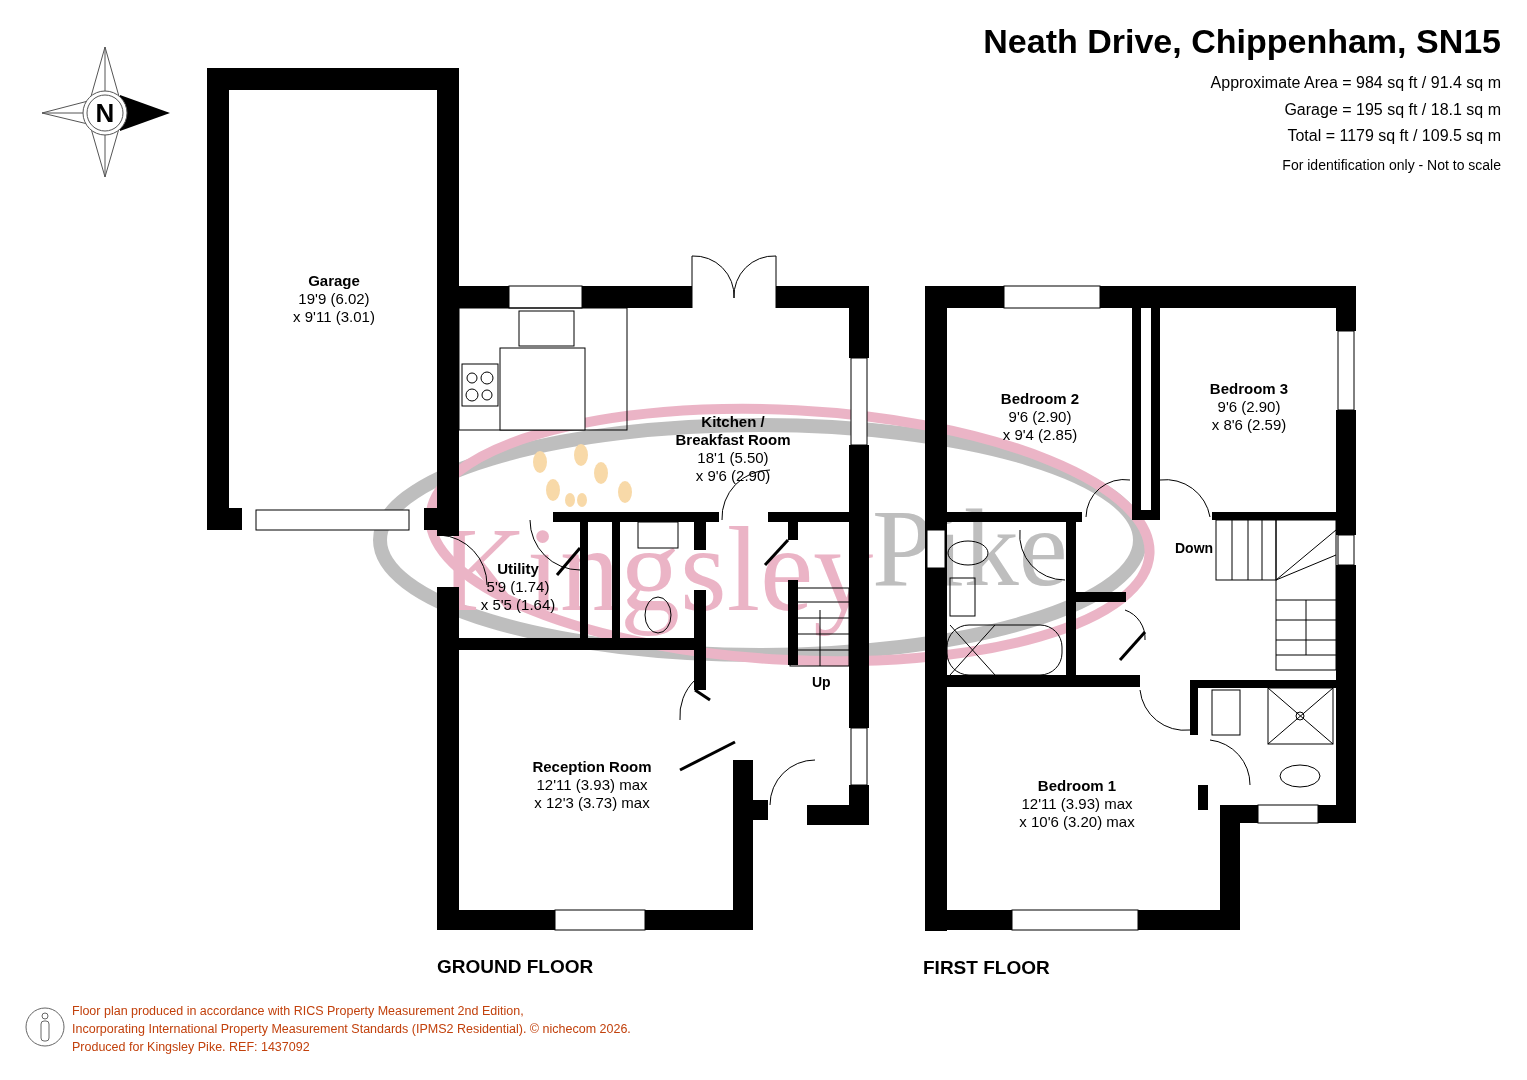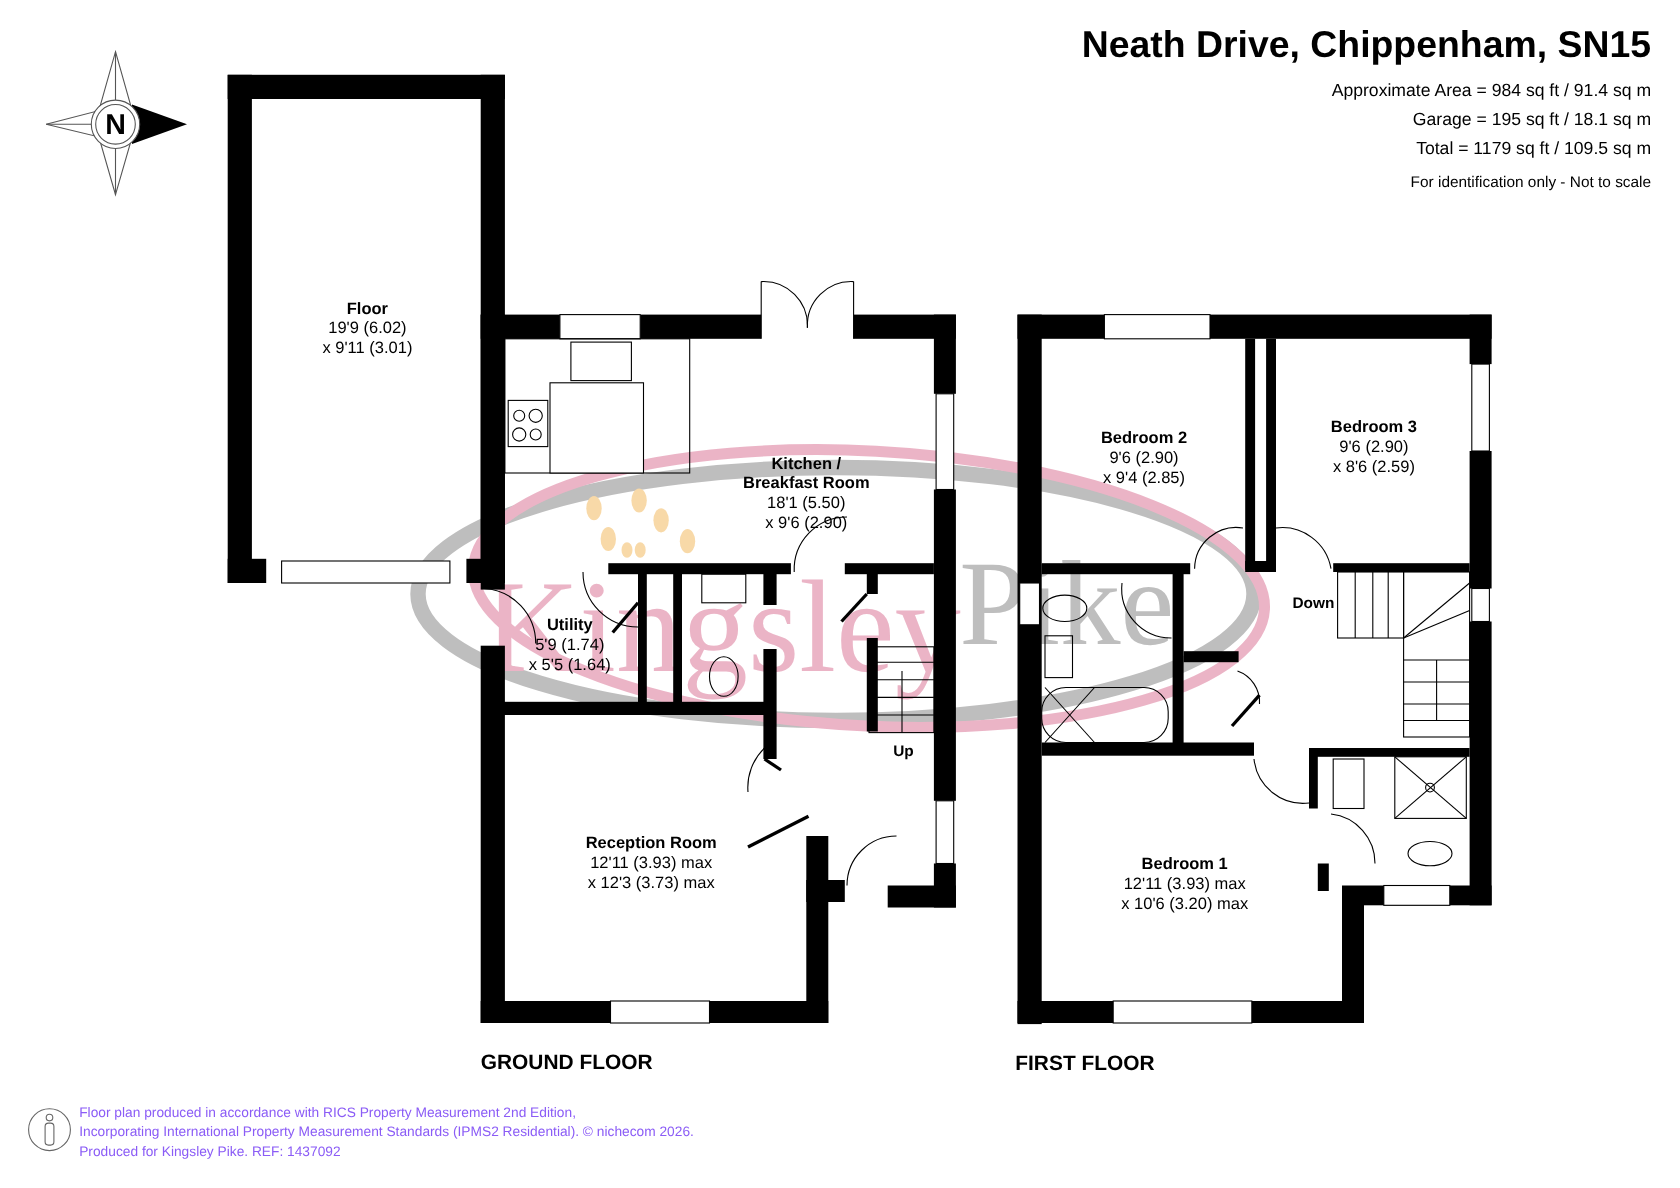--- a/index.html
+++ b/index.html
@@ -6,21 +6,21 @@
   body { width:1527px; height:1080px; position:relative; overflow:hidden; font-family:"Liberation Sans", sans-serif; color:#000; }
   .title { position:absolute; right:26px; top:22px; font-size:34px; font-weight:bold; white-space:nowrap; }
   .area-line { position:absolute; right:26px; font-size:16px; white-space:nowrap; }
   .note { position:absolute; right:26px; top:157px; font-size:14px; white-space:nowrap; }
   .plan { position:absolute; left:0; top:0; }
   .room-label { position:absolute; text-align:center; font-size:15px; line-height:18px; transform:translateX(-50%); white-space:nowrap; }
   .room-label b { display:block; font-weight:bold; }
   .room-label span { display:block; }
   .floor-label { position:absolute; font-size:19px; font-weight:bold; }
   .stair-label { position:absolute; font-size:14px; font-weight:bold; }
-  .footer { position:absolute; left:72px; top:1002px; font-size:12.5px; line-height:18px; color:#8b5cf6; }
+  .footer { position:absolute; left:72px; top:1002px; font-size:12.5px; line-height:18px; color:#c2410c; }
   .footer div { white-space:nowrap; }
   .person-icon { position:absolute; left:24px; top:1004px; }
   .compass { position:absolute; left:40px; top:45px; }
 </style>
 </head>
 <body>
 
 <div class="title">Neath Drive, Chippenham, SN15</div>
 <div class="area-line" style="top:74px">Approximate Area = 984 sq ft / 91.4 sq m</div>
 <div class="area-line" style="top:101px">Garage = 195 sq ft / 18.1 sq m</div>
@@ -201,21 +201,21 @@
     <line x1="1276" y1="580" x2="1336" y2="530"></line>
       <line x1="1276" y1="580" x2="1336" y2="555"></line>
     <line x1="1306" y1="600" x2="1306" y2="655"></line>
   </g>
   <g stroke="#000" stroke-width="3">
     <line x1="1120" y1="660" x2="1145" y2="632"></line>
   </g>
 </svg>
 
 <div class="room-label" style="left:334px; top:272px;">
-  <b>Floor</b>
+  <b>Garage</b>
   <span>19'9 (6.02)</span>
   <span>x 9'11 (3.01)</span>
 </div>
 <div class="room-label" style="left:733px; top:369px;margin-top:44px;">
   <b>Kitchen /</b>
   <b>Breakfast Room</b>
   <span>18'1 (5.50)</span>
   <span>x 9'6 (2.90)</span>
 </div>
 <div class="room-label" style="left:518px; top:560px;">

